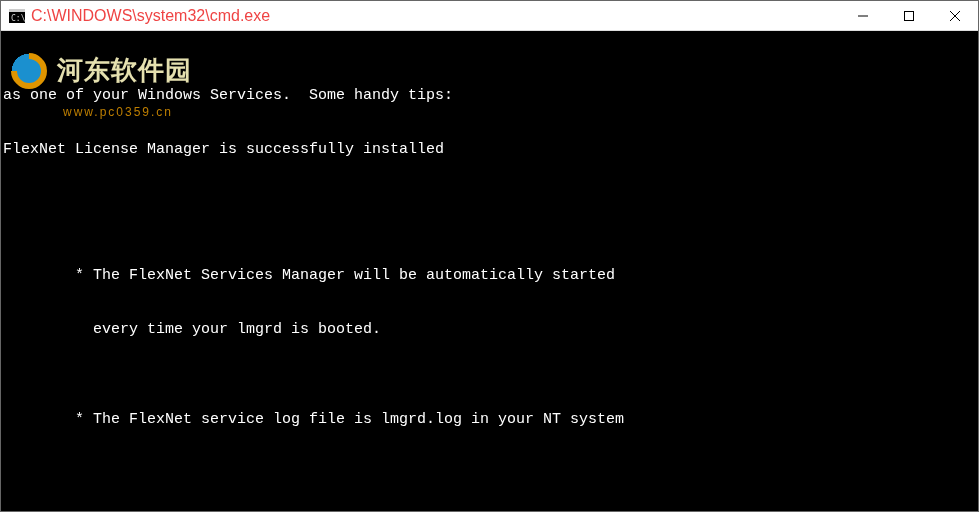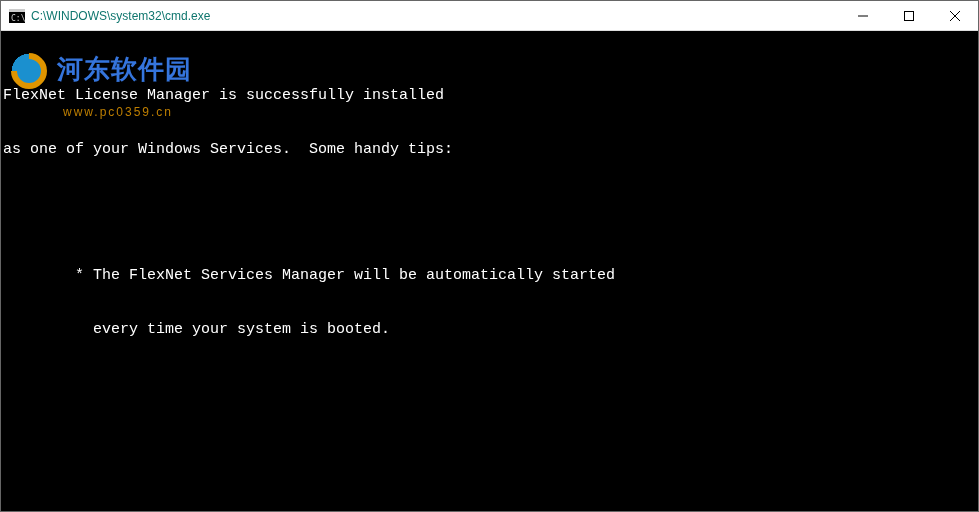--- a/index.html
+++ b/index.html
@@ -21,22 +21,22 @@
     .titlebar-icon {
       width: 16px;
       height: 14px;
       margin: 0 6px 0 8px;
       display: inline-flex;
       align-items: center;
       justify-content: center;
     }
     .titlebar-icon svg { width: 16px; height: 14px; }
     .titlebar-title {
-      font-size: 12px;
-      color: #0f766e;
+      font-size: 16px;
+      color: #ef4444;
       flex: 1;
       white-space: nowrap;
     }
     .wbtns { display: flex; height: 100%; }
     .wbtn {
       width: 46px;
       height: 30px;
       display: flex;
       align-items: center;
       justify-content: center;
@@ -81,22 +81,22 @@
     .wm-logo::after{
       content:"";
       position:absolute;
       width:24px;height:24px;
       border:6px solid #f7a500;
       border-left-color:transparent;
       border-radius:50%;
       transform:rotate(45deg);
     }
     .wm-text {
-      font-family: Liberation Mono, monospace;
-      color: #3b82f6;
+      font-family: Liberation Serif, serif;
+      color: #fef9c3;
       font-size: 26px;
       font-weight: 700;
       letter-spacing: 1px;
     }
     .wm-sub{
       position:absolute;
       top:54px;left:56px;
       font-family: "Microsoft YaHei",sans-serif;
       color:#f7a500;
       font-size:12px;
@@ -135,27 +135,28 @@
     </div>
   </div>
 </div>
 
 <div class="console">
   <div class="watermark">
     <div class="wm-logo"></div>
     <div class="wm-text">河东软件园</div>
     <div class="wm-sub">www.pc0359.cn</div>
   </div>
+  <div class="line">as one of your Windows Services.  Some handy tips:</div>
   <div class="line">FlexNet License Manager is successfully installed</div>
-  <div class="line">as one of your Windows Services.  Some handy tips:</div>
   <div class="line"></div>
   <div class="line"></div>
   <div class="line">        * The FlexNet Services Manager will be automatically started</div>
-  <div class="line">          every time your system is booted.</div>
+  <div class="line">          every time your lmgrd is booted.</div>
   <div class="line"></div>
+  <div class="line">        * The FlexNet service log file is lmgrd.log in your NT system</div>
   <div class="line"></div>
   
   <div class="line"></div>
   <div class="line"></div>
   
   
   
   
 </div>
 

